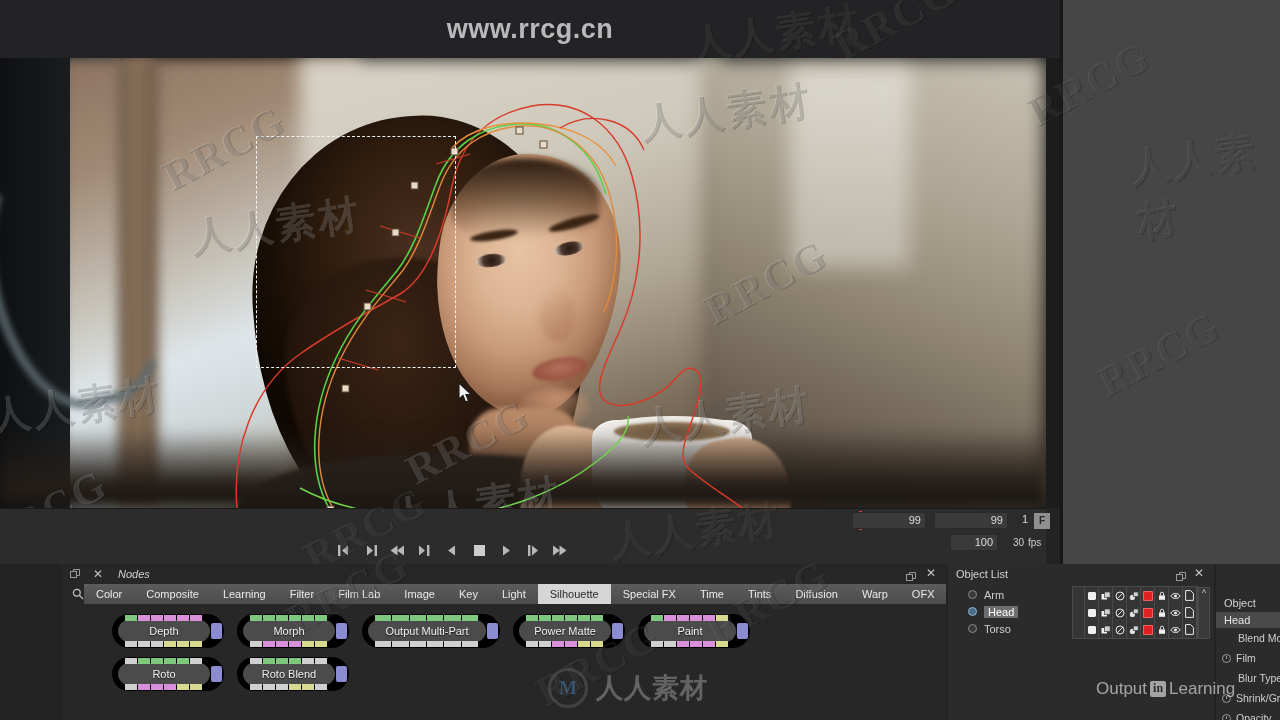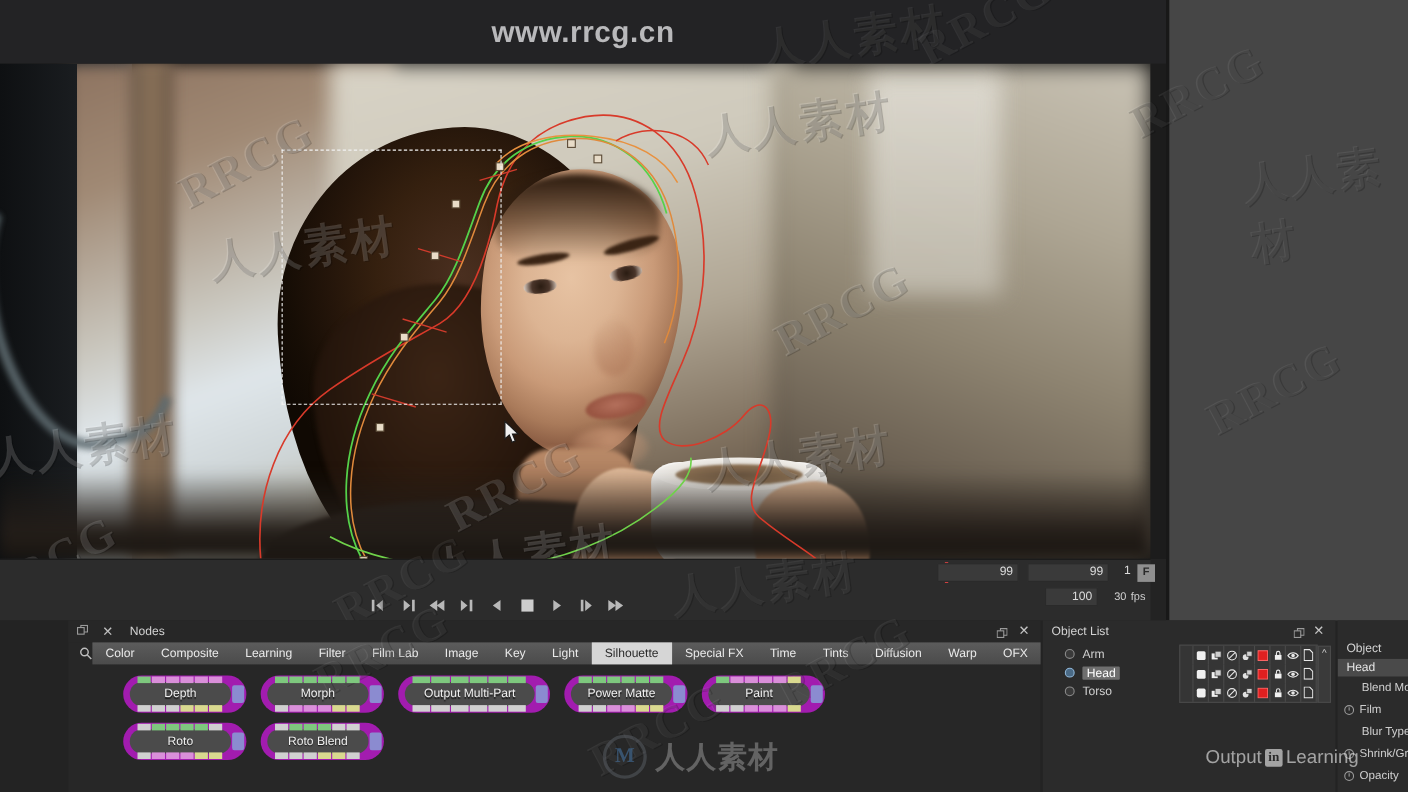--- a/index.html
+++ b/index.html
@@ -229,21 +229,21 @@
   .nodes-panel {
     position: absolute; left: 62px; top: 564px; width: 884px; height: 156px;
     background: #272727;
   }
   .np-title-bar {
     position: relative; height: 20px; background: #272727;
     display: flex; align-items: center;
   }
   .np-icon-float { margin-left: 8px; color: #9a9a9a; }
   .np-icon-close { margin-left: 13px; color: #c0c0c0; font-size: 12px; line-height: 1; }
-  .np-title { margin-left: 15px; color: #d2d2d2; font-size: 11px; }
+  .np-title { margin-left: 15px; color: #d2d2d2; font-size: 11px; font-style: italic; }
   .np-float-right {
     position: absolute; right: 30px; top: 4px; color: #9a9a9a;
   }
   .np-close-right {
     position: absolute; right: 10px; top: 2px; color: #c5c5c5; font-size: 12px;
   }
 
   .np-tabs {
     position: relative; height: 20px; margin-left: 10px;
     display: flex; align-items: stretch;
@@ -264,21 +264,21 @@
     background: #d6d6d6; color: #2b2b2b;
   }
 
   .np-grid {
     position: relative; padding: 10px 0 0 50px;
   }
   .np-row { display: flex; gap: 13px; margin-bottom: 9px; }
 
   .node {
     position: relative; width: 112px; height: 34px;
-    border-radius: 17px; background: #a21caf;
+    border-radius: 17px; background: #000000;
     display: flex; align-items: center; justify-content: center;
     overflow: hidden;
   }
   .node.wide { width: 138px; }
   .node-inner {
     position: absolute; left: 6px; top: 6px; right: 14px; bottom: 6px;
     background: #4b4b4b; border-radius: 11px;
   }
   .node-label {
     position: relative; color: #f0f0f0; font-size: 11px; z-index: 4;
@@ -339,21 +339,21 @@
     background: #3a3a3a; border: 1px solid #4a4a4a;
     display: flex; align-items: flex-start; justify-content: center;
     color: #cfcfcf; font-size: 9px;
   }
 
   
   .objpanel {
     position: absolute; left: 1216px; top: 564px; width: 64px; height: 156px;
     background: #2b2b2b; overflow: hidden;
   }
-  .op-title { color: #d2d2d2; font-size: 11px; padding: 20px 0 3px 8px; }
+  .op-title { color: #d2d2d2; font-size: 11px; padding: 20px 0 3px 8px; margin-top: 13px; }
   .op-sel {
     background: #4a4a4a; color: #e4e4e4; font-size: 11px;
     padding: 2px 0 2px 8px;
   }
   .op-prop {
     display: flex; align-items: center; gap: 5px;
     color: #cfcfcf; font-size: 10.5px; padding: 4px 0 4px 6px;
     white-space: nowrap;
   }
   .op-prop.indent { padding-left: 22px; }

